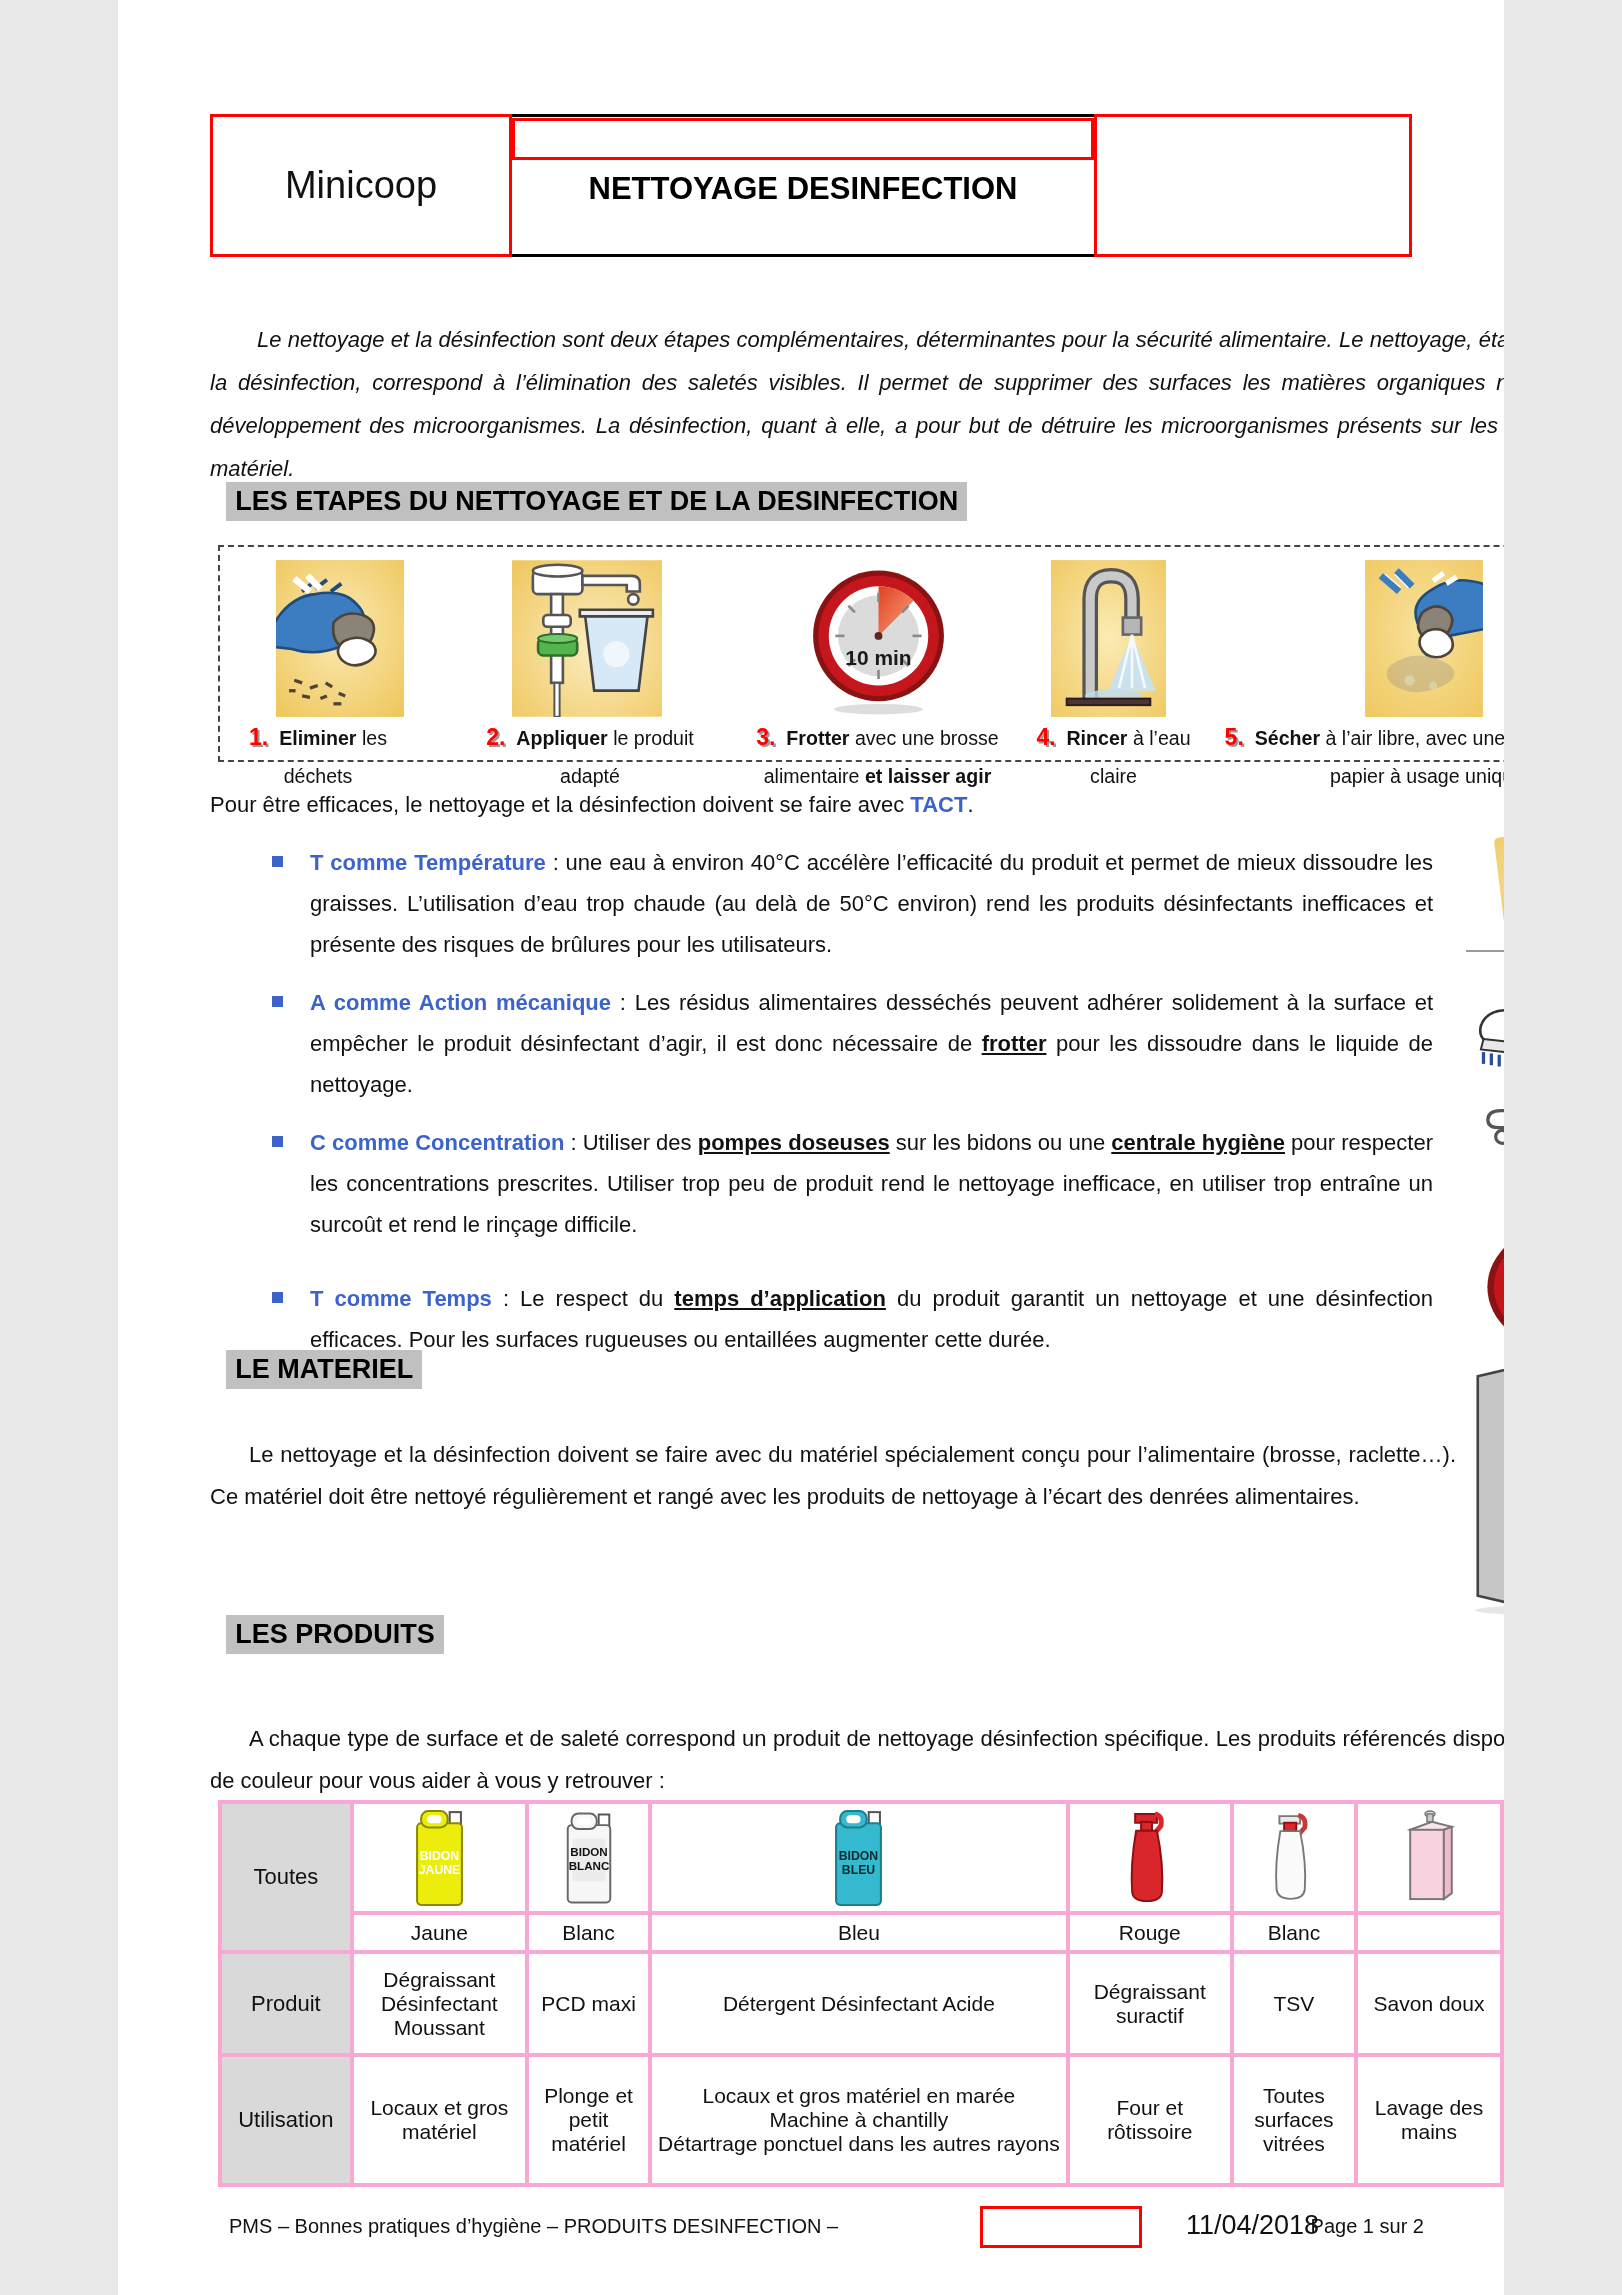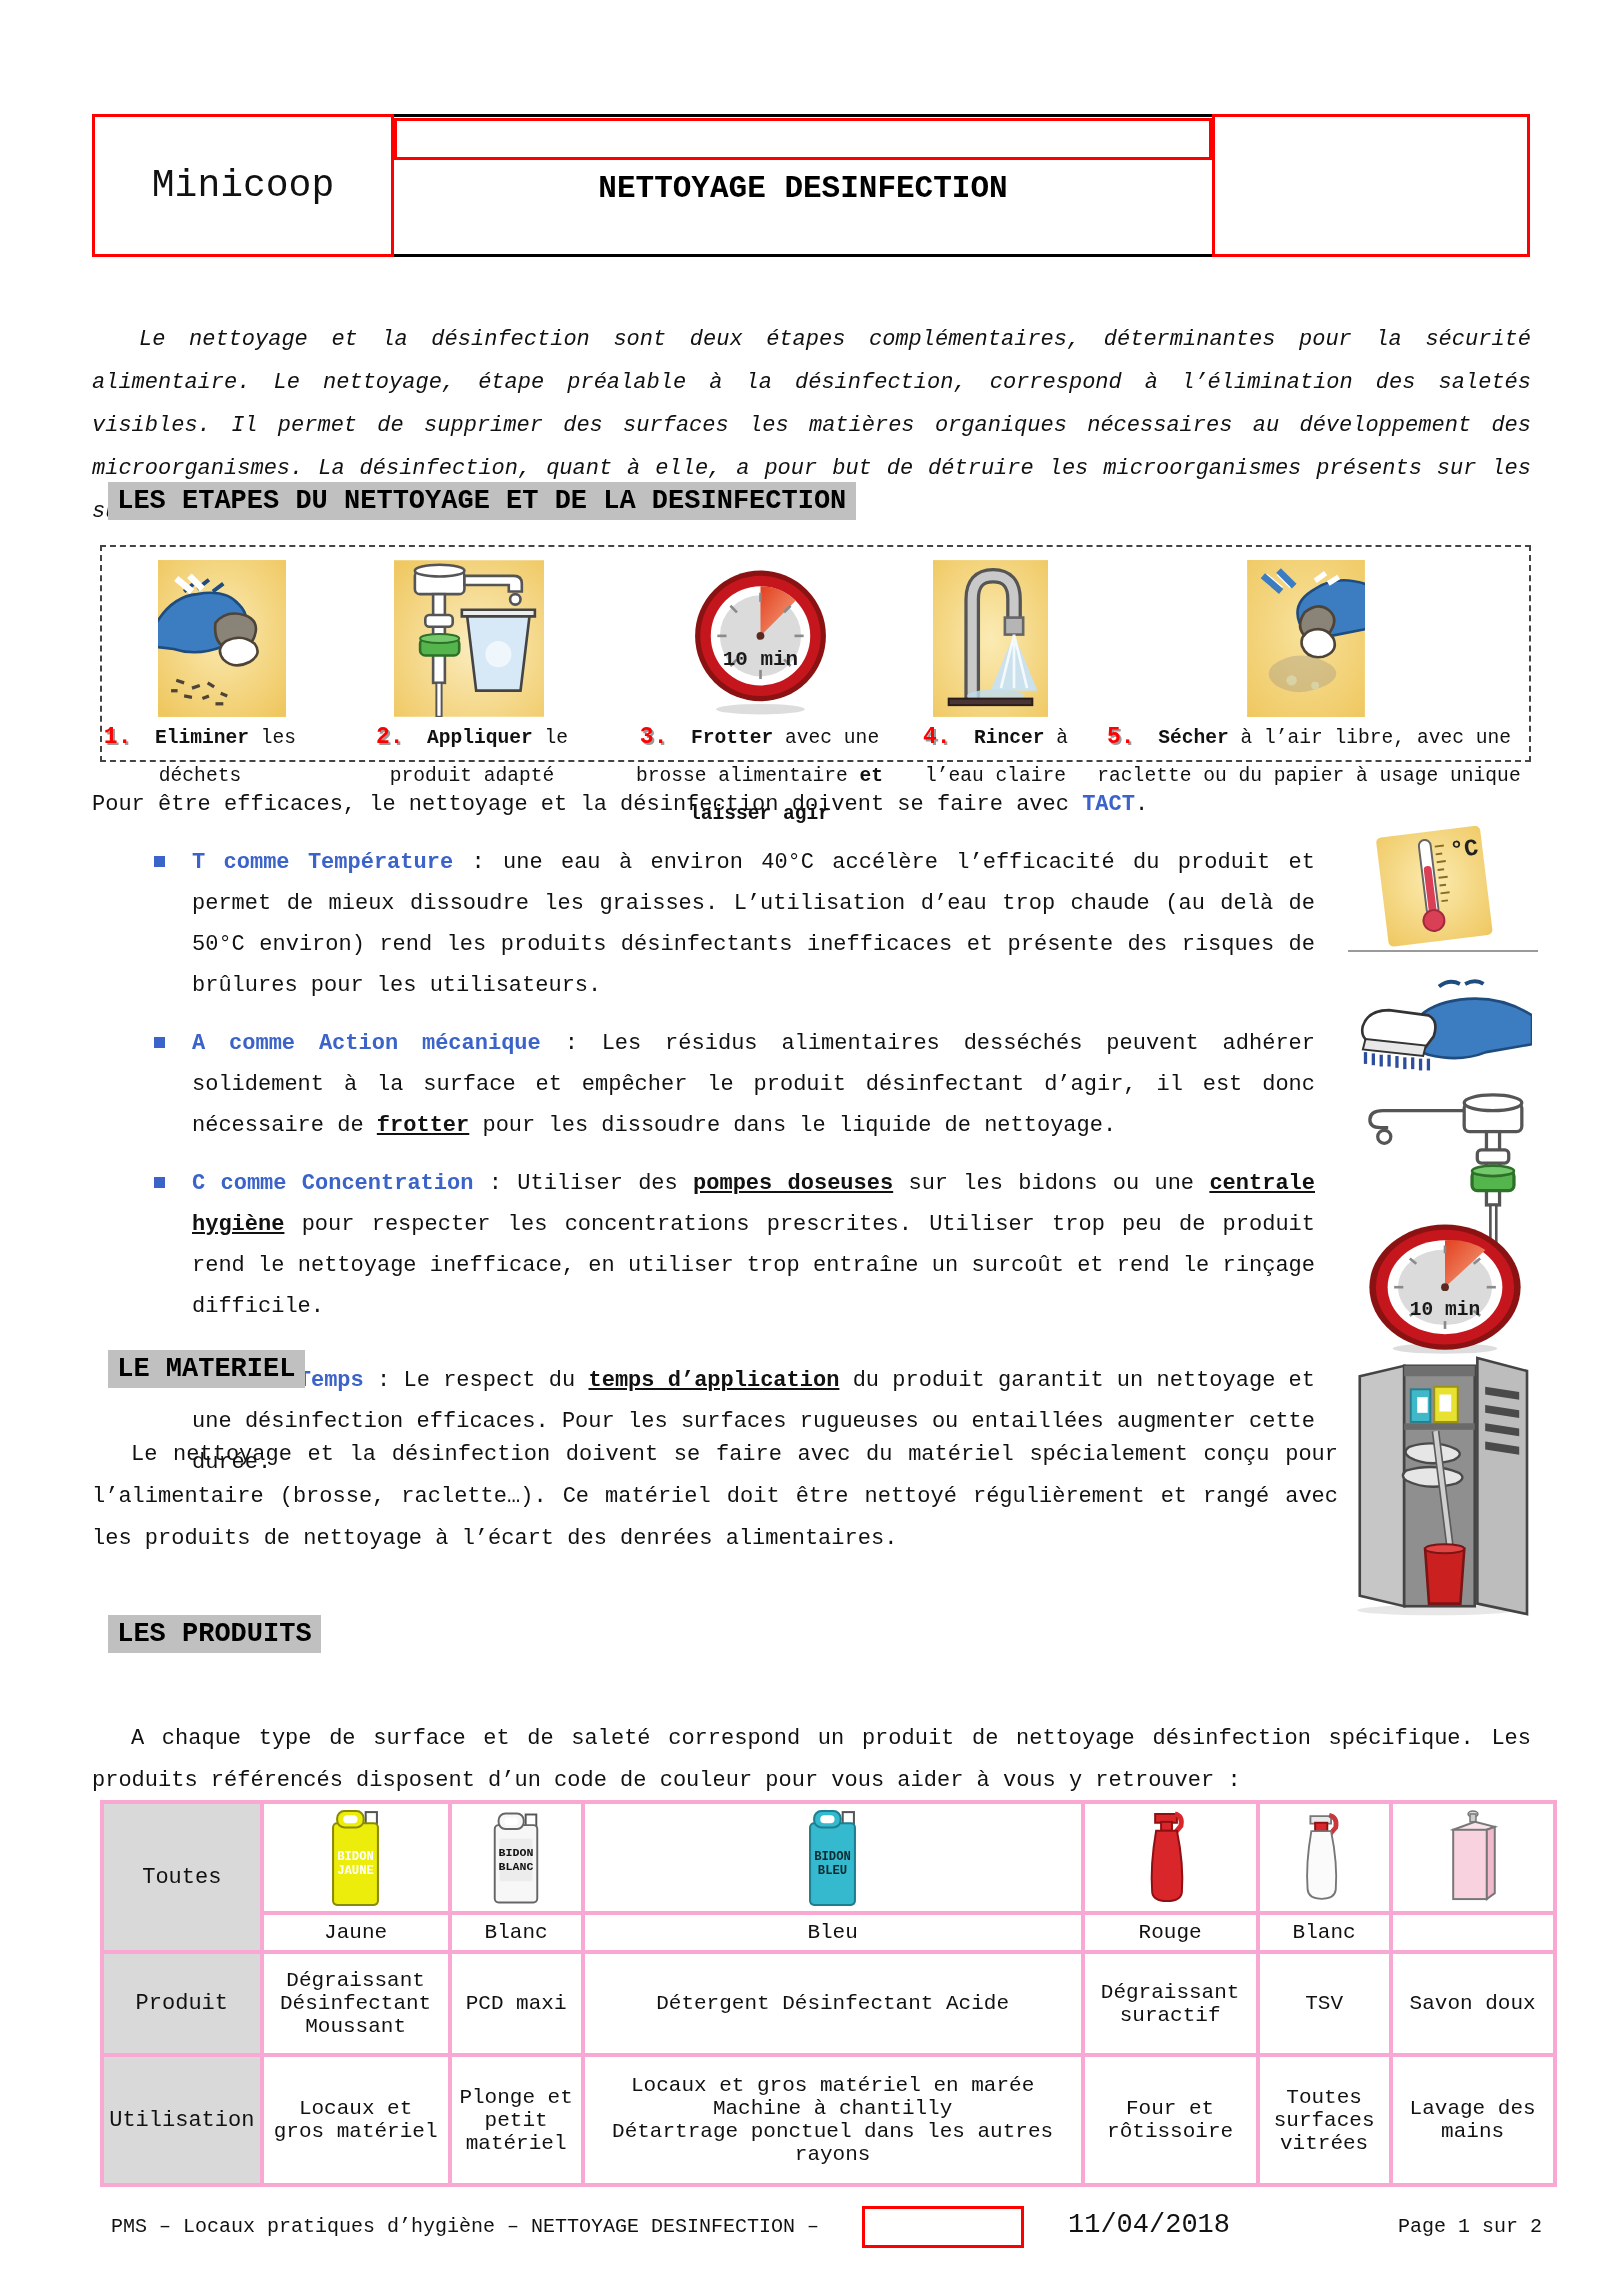--- a/index.html
+++ b/index.html
@@ -1,18 +1,18 @@
 <!DOCTYPE html>
 <html style="font-size:10.5px"><head>
 <meta charset="utf-8">
 <style>
   html,body{margin:0;padding:0;background:#e8e8e8;}
   .page{
-    position:relative; width:1622px; height:2295px; background:#ffffff;
-    font-family:Liberation Mono, monospace; color:#111; overflow:hidden;
+    position:relative; width:1386px; height:2295px; background:#ffffff;
+    font-family:Liberation Sans, sans-serif; color:#111; overflow:hidden;
     margin:0 auto;
   }
   
   .header{position:absolute; top:114px; left:92px; right:92px; height:143px; display:flex;}
   .logo-box{
     width:302px; border:3.3px solid #FF0000; background:#fff; box-sizing:border-box;
     display:flex; align-items:center; justify-content:center;
     font-size:38px; color:#111; letter-spacing:0px;
   }
   .title-box{
@@ -481,20 +481,20 @@
     <path d="M112,2 L150,12 L150,198 L112,190 Z" fill="#BDBDBD" stroke="#444" stroke-width="2"></path>
     <g fill="#4A4A4A">
       <path d="M118,24 l26,4 v6 l-26,-4 z"></path>
       <path d="M118,38 l26,4 v6 l-26,-4 z"></path>
       <path d="M118,52 l26,4 v6 l-26,-4 z"></path>
       <path d="M118,66 l26,4 v6 l-26,-4 z"></path>
     </g>
   </svg>
 
   <div class="footer">
-    <span class="left">PMS – Locaux pratiques d’hygiène – NETTOYAGE DESINFECTION –</span>
+    <span class="left">PMS – Bonnes pratiques d’hygiène – PRODUITS DESINFECTION –</span>
     <span class="redbox"></span>
     <span class="date">11/04/2018</span>
     <span class="pagenum">Page 1 sur 2</span>
   </div>
 
 </div>
 
 
 </body></html>

